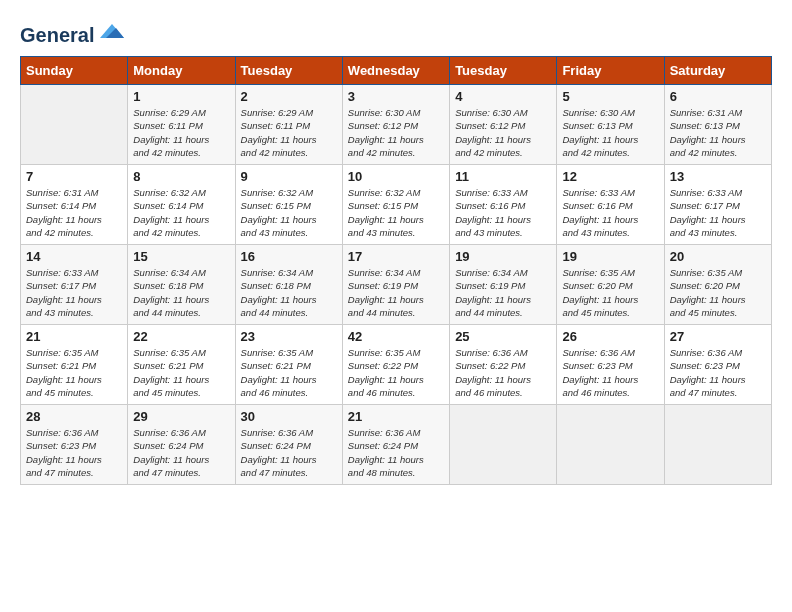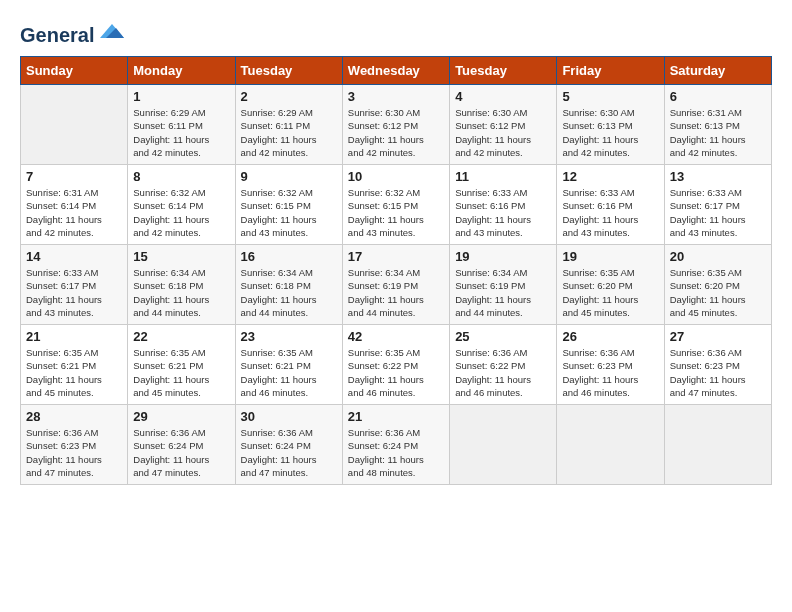--- a/index.html
+++ b/index.html
@@ -72,20 +72,21 @@
       font-size: 13px;
       font-weight: bold;
       color: #222;
       display: block;
       margin-bottom: 2px;
     }
     .day-info {
       font-size: 9.5px;
       color: #333;
       line-height: 1.4;
+      font-style: italic;
     }
     .empty-cell {
       background: #f0f0f0 !important;
     }
   </style>
 </head>
 <body>
 
 <div class="header">
   <div class="logo">

